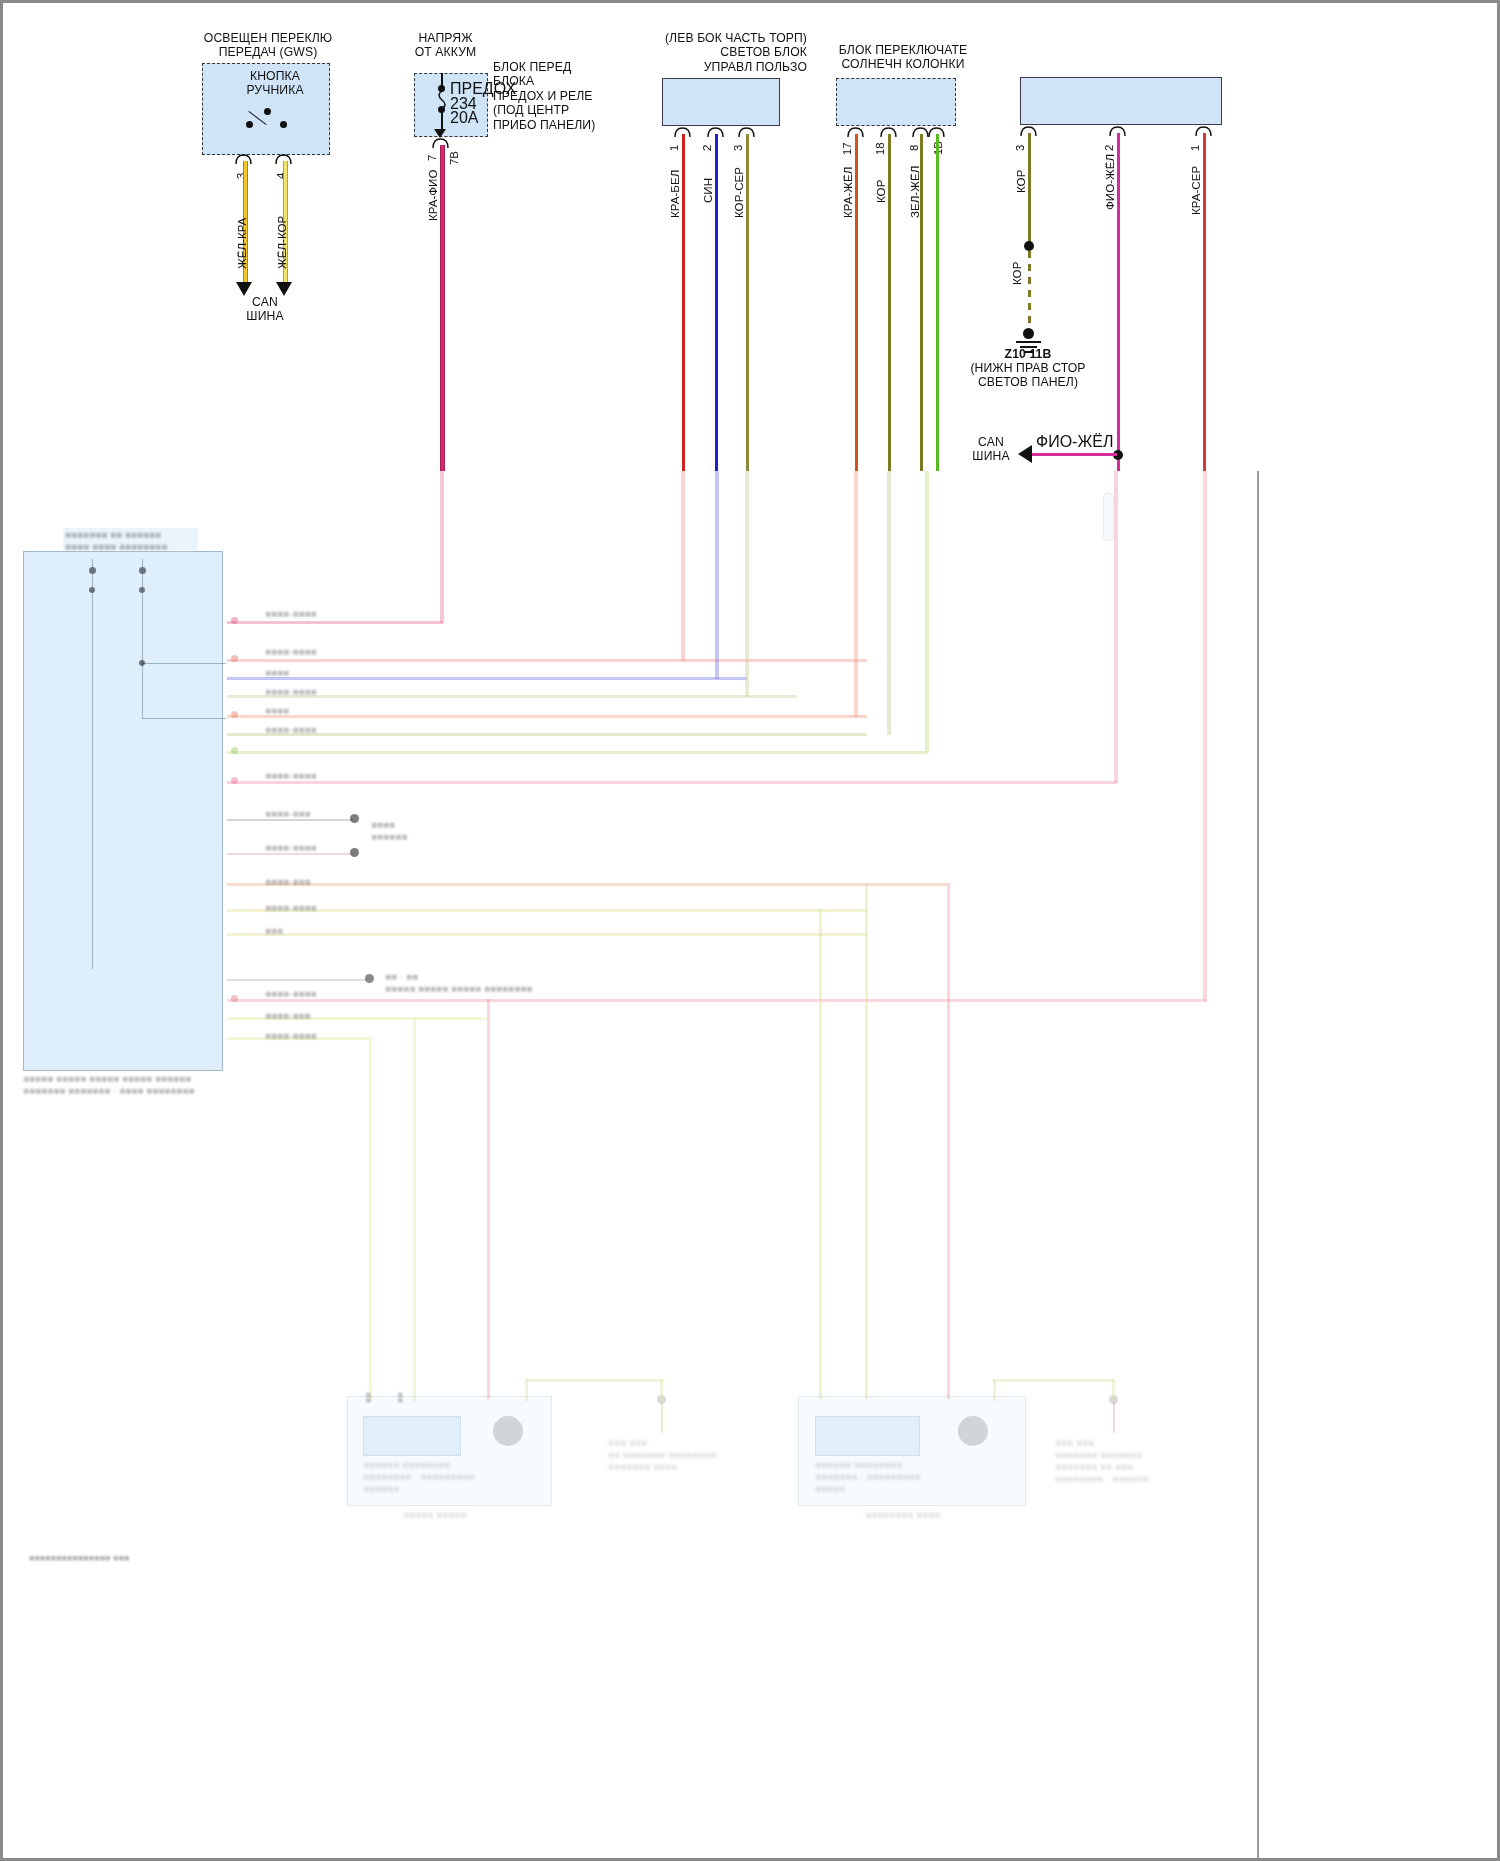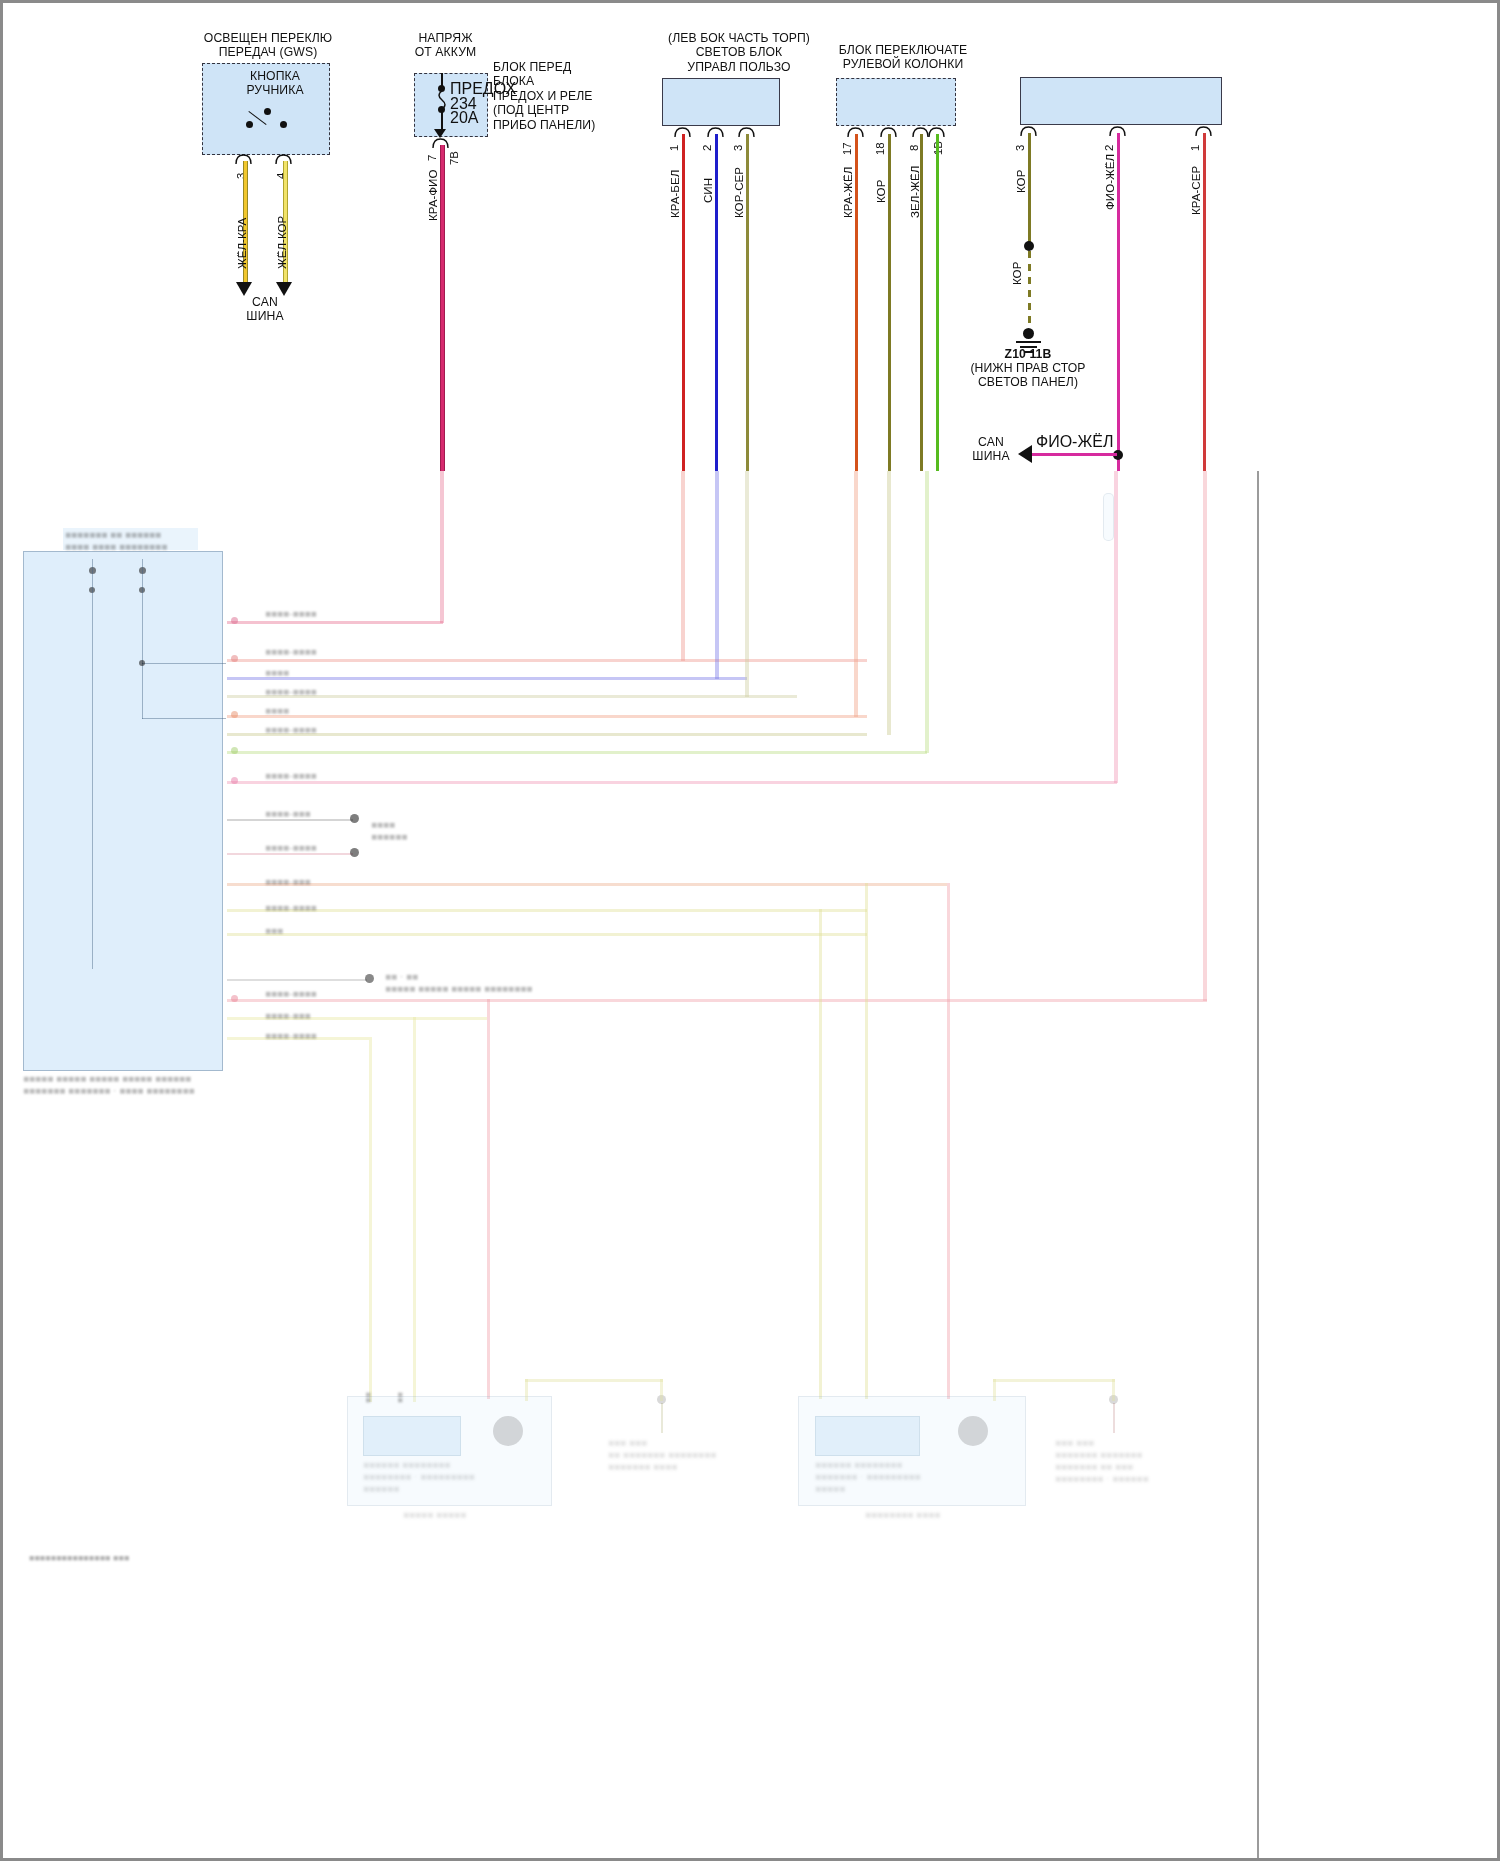--- a/index.html
+++ b/index.html
@@ -232,21 +232,21 @@
 ПРИБО ПАНЕЛИ)</div>
 
   <svg style="position:absolute;left:429px;top:134px;" width="18" height="12">
     <path d="M1 11 Q1 2 8.5 2 Q16 2 16 11" fill="none" stroke="#111" stroke-width="1.4"></path>
   </svg>
   <div class="pinno" style="left:423px;top:158px;">7</div>
   <div class="pinno" style="left:445px;top:162px;">7В</div>
   <div class="wire" style="left:437px;top:142px;width:3.2px;height:326px;background:#d62a6e;border-left:1px solid #a11a50;border-right:1px solid #a11a50;"></div>
   <div class="vlabel" style="left:423px;top:218px;">КРА-ФИО</div>
 
-  <div class="hdr" style="left:636px;top:28px;width:200px;white-space:pre-line;">(ЛЕВ БОК ЧАСТЬ ТОРП)
+  <div class="hdr" style="left:604px;top:28px;width:200px;white-space:pre-line;text-align:right;">(ЛЕВ БОК ЧАСТЬ ТОРП)
 СВЕТОВ БЛОК
 УПРАВЛ ПОЛЬЗО</div>
   <div class="blk solid" style="left:659px;top:75px;width:118px;height:48px;"></div>
 
   <svg style="position:absolute;left:671px;top:123px;" width="18" height="12">
     <path d="M1 11 Q1 2 8.5 2 Q16 2 16 11" fill="none" stroke="#111" stroke-width="1.4"></path>
   </svg>
   <div class="pinno" style="left:665px;top:148px;">1</div>
   <div class="wire" style="left:679px;top:131px;width:2.6px;height:337px;background:#cf2222;"></div>
   <div class="vlabel" style="left:665px;top:215px;">КРА-БЕЛ</div>
@@ -259,21 +259,21 @@
   <div class="vlabel" style="left:698px;top:200px;">СИН</div>
 
   <svg style="position:absolute;left:735px;top:123px;" width="18" height="12">
     <path d="M1 11 Q1 2 8.5 2 Q16 2 16 11" fill="none" stroke="#111" stroke-width="1.4"></path>
   </svg>
   <div class="pinno" style="left:729px;top:148px;">3</div>
   <div class="wire" style="left:743px;top:131px;width:2.6px;height:337px;background:#8d8a3a;"></div>
   <div class="vlabel" style="left:729px;top:215px;">КОР-СЕР</div>
 
   <div class="hdr" style="left:805px;top:40px;width:190px;white-space:pre-line;">БЛОК ПЕРЕКЛЮЧАТЕ
-РУЛЕВОЙ КОЛОНКИ</div>
+СОЛНЕЧН КОЛОНКИ</div>
   <div class="blk dash" style="left:833px;top:75px;width:120px;height:48px;"></div>
 
   <svg style="position:absolute;left:844px;top:123px;" width="18" height="12">
     <path d="M1 11 Q1 2 8.5 2 Q16 2 16 11" fill="none" stroke="#111" stroke-width="1.4"></path>
   </svg>
   <div class="pinno" style="left:838px;top:152px;">17</div>
   <div class="wire" style="left:852px;top:131px;width:2.6px;height:337px;background:#d4521b;"></div>
   <div class="vlabel" style="left:838px;top:215px;">КРА-ЖЁЛ</div>
 
   <svg style="position:absolute;left:877px;top:123px;" width="18" height="12">

